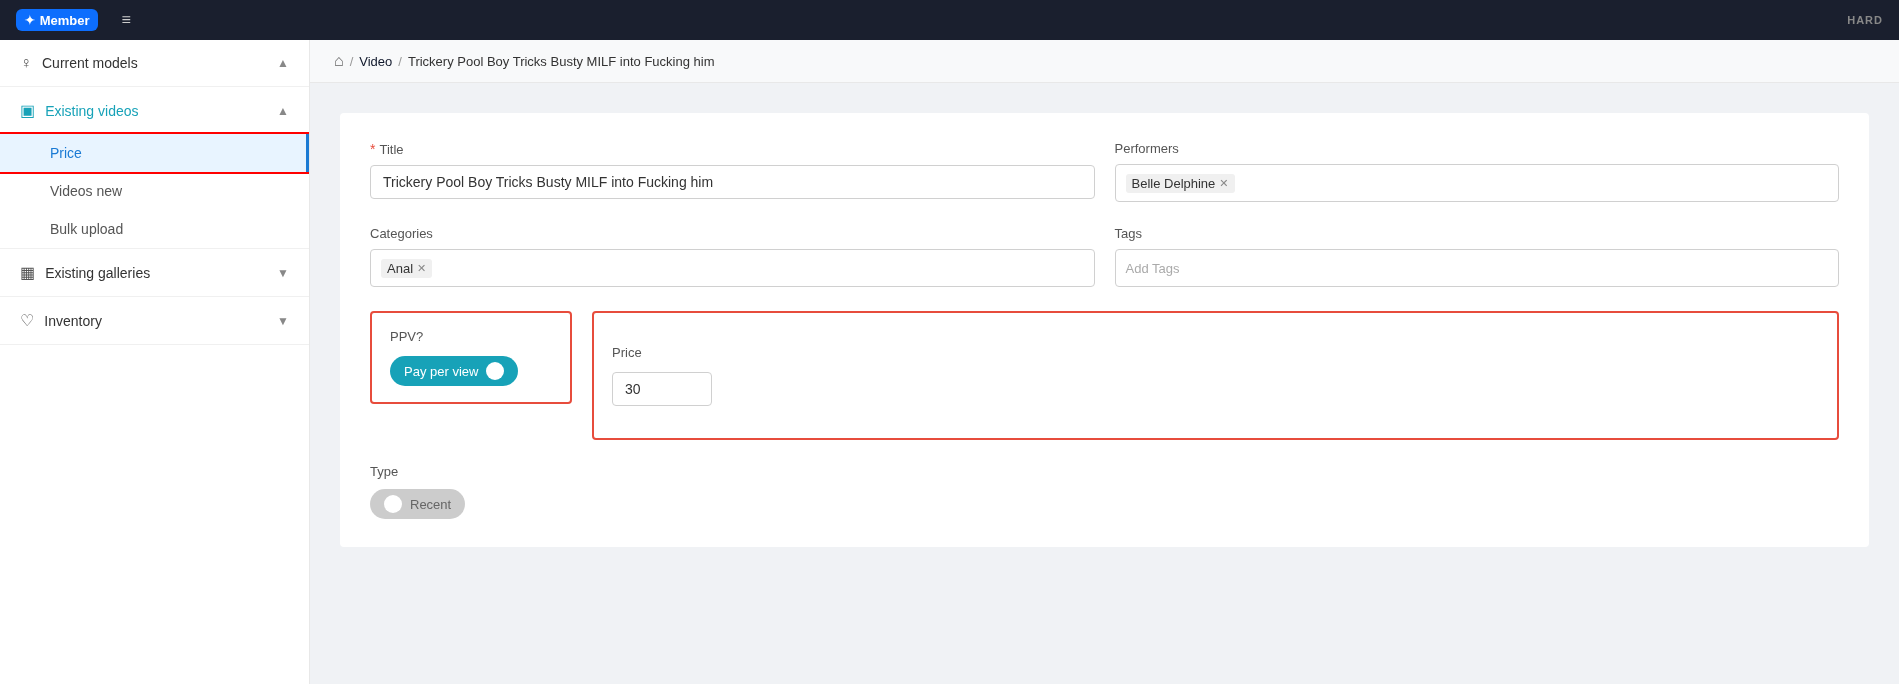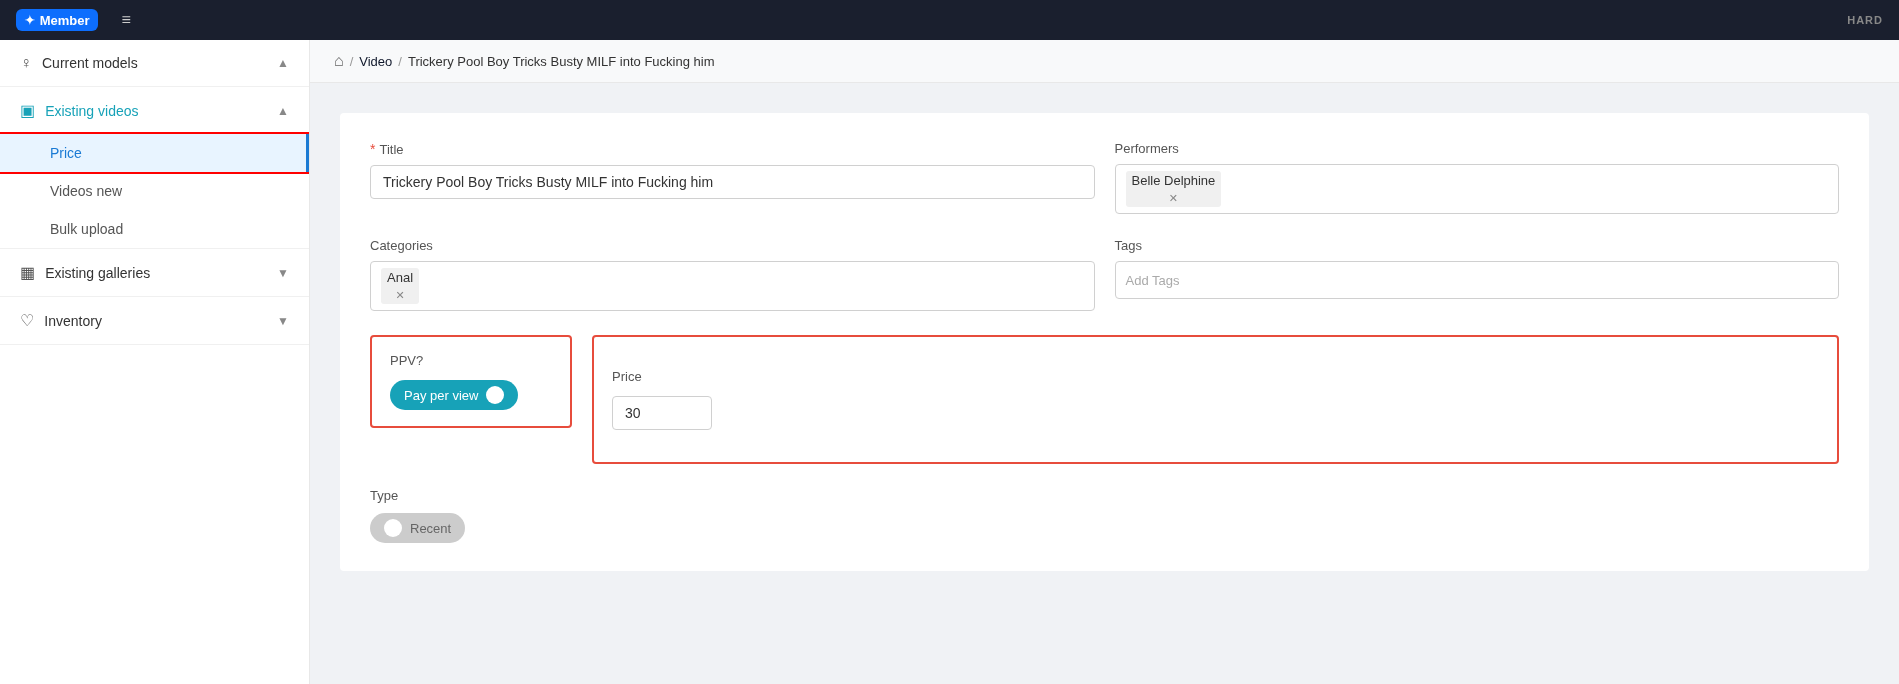--- a/index.html
+++ b/index.html
@@ -201,21 +201,20 @@
     }
     .tag {
       background: #f0f0f0;
       border-radius: 3px;
       padding: 2px 6px;
       font-size: 13px;
       color: #333;
       display: flex;
       align-items: center;
       gap: 4px;
-      flex-direction: column;
     }
     .tag .tag-close {
       cursor: pointer;
       color: #888;
       font-size: 11px;
     }
     .tag-input-placeholder {
       font-size: 13px;
       color: #aaa;
     }

